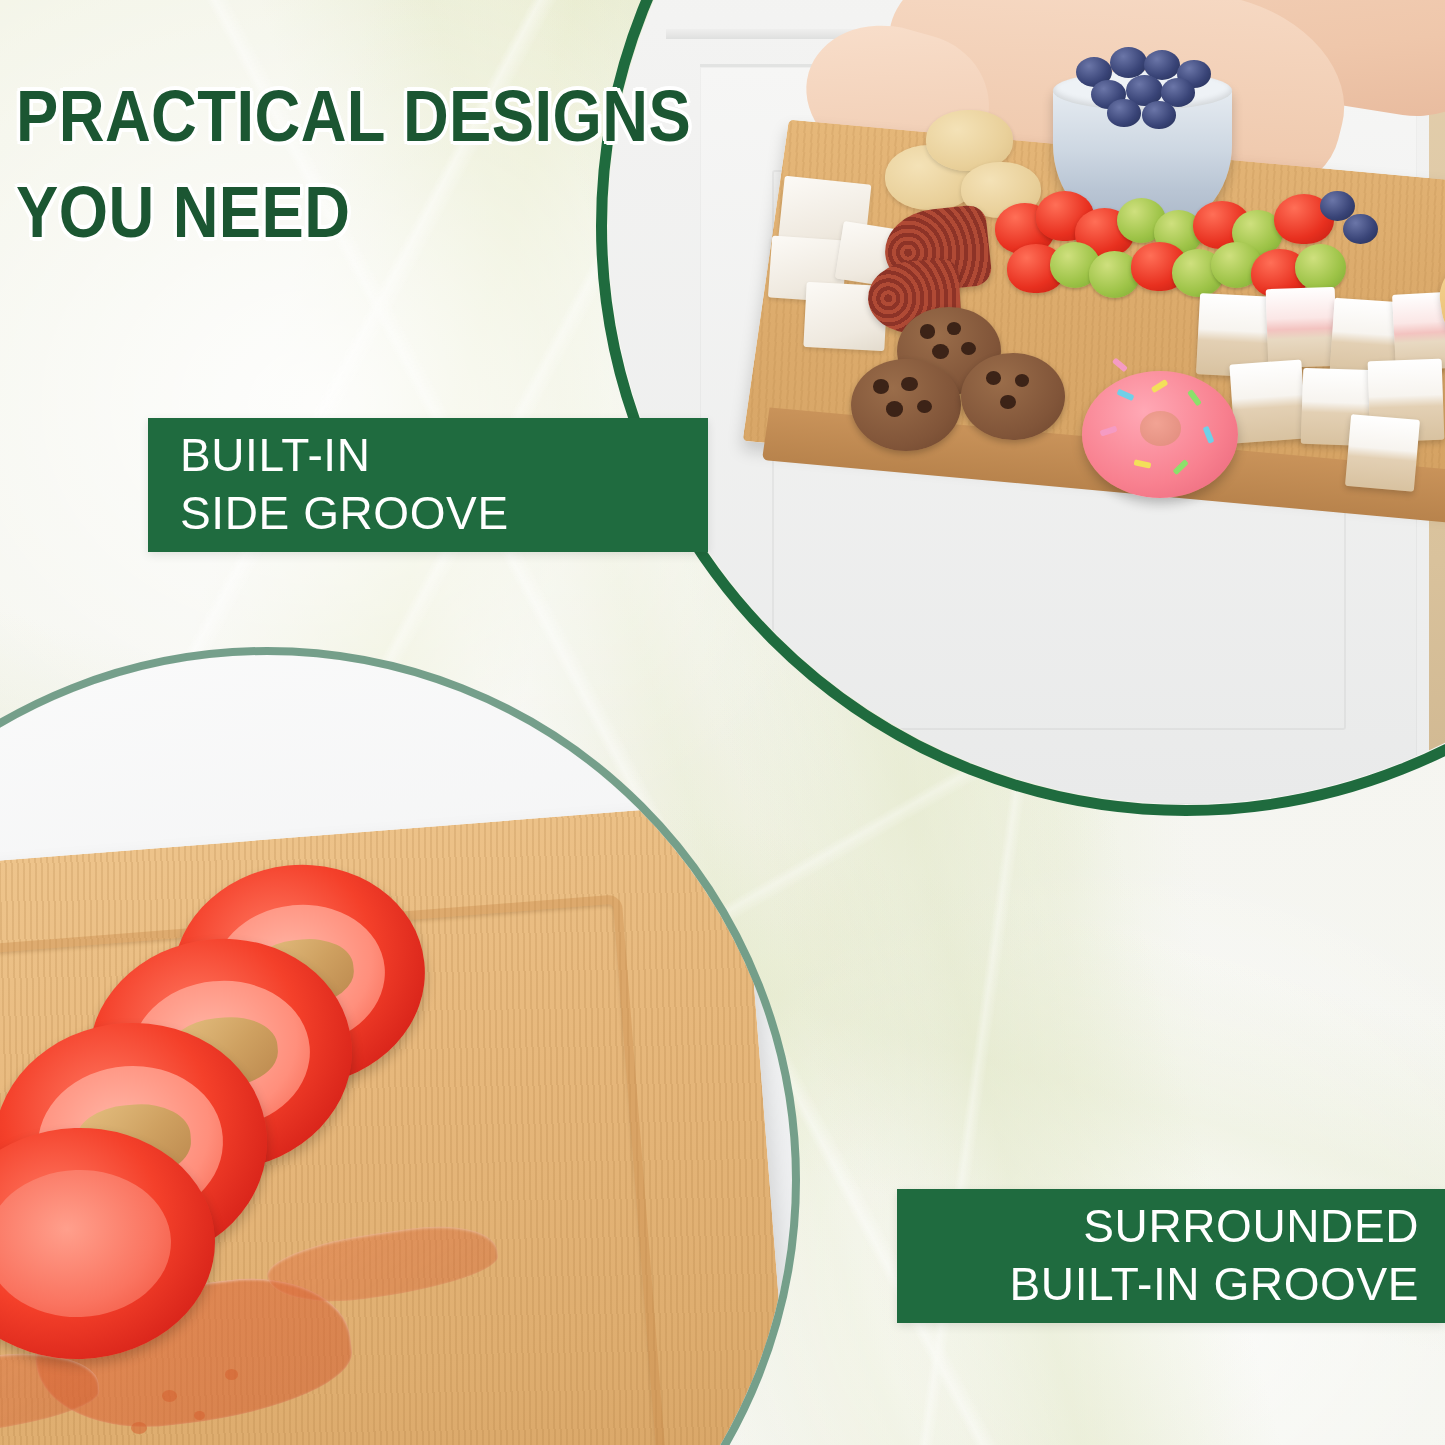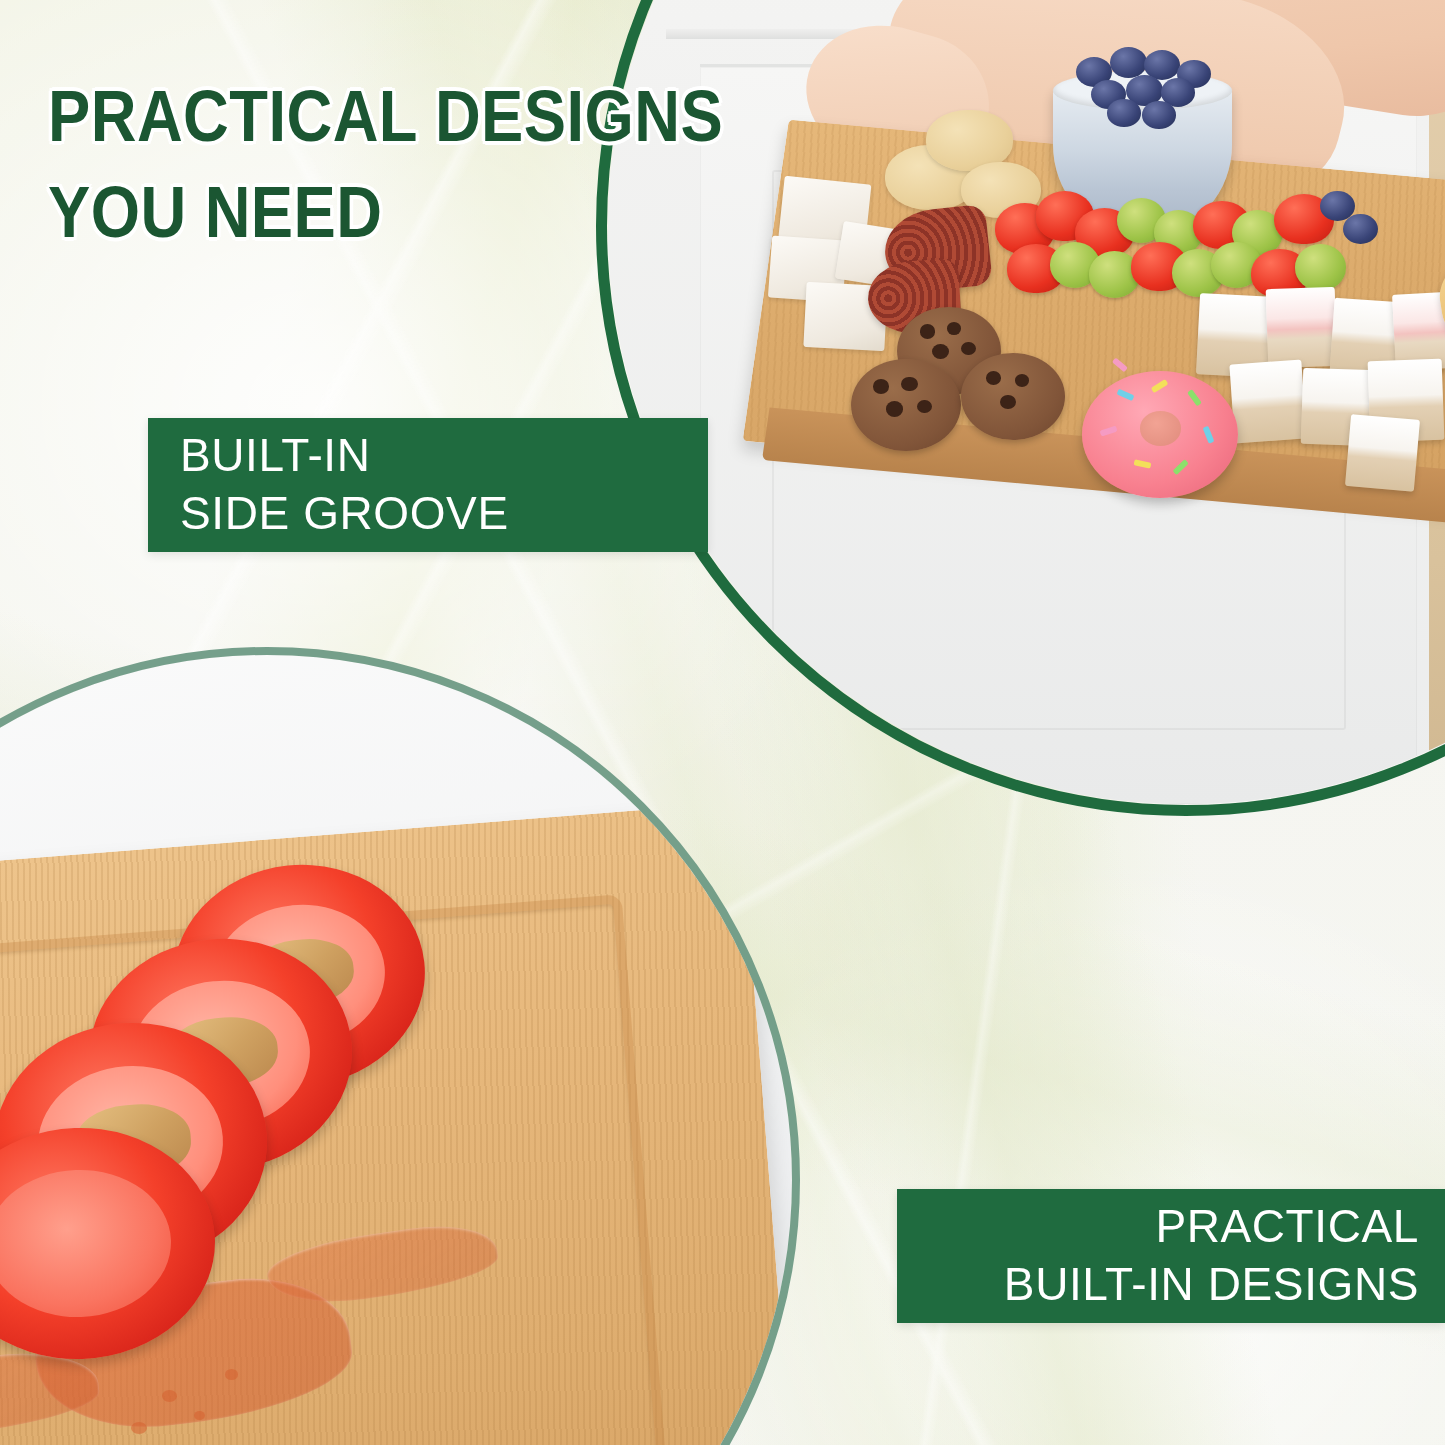--- a/index.html
+++ b/index.html
@@ -250,21 +250,21 @@
   }
   .tslice .seeds{
     position:absolute; left:30%; top:34%; width:42%; height:30%;
     border-radius:46%;
     background:linear-gradient(140deg,#e3c27e,#c9a05b 55%,#b48748);
     opacity:.9;
   }
 
   
   #headline{
-    position:absolute; left:48px; top:78px; width:760px;
+    position:absolute; left:16px; top:78px; width:760px;
     z-index:30;
   }
   .hl-line{
     font-family:"Liberation Sans", sans-serif;
     font-weight:700;
     font-size:72px;
     line-height:1.06;
     letter-spacing:0.5px;
     color:#1b5632;
     transform:scaleX(0.88);
@@ -462,17 +462,17 @@
     <div class="hl-line">PRACTICAL DESIGNS</div>
     <div class="hl-line">YOU NEED</div>
   </div>
 
   <div class="banner" id="banner-handles">
     <div class="bl">BUILT-IN</div>
     <div class="bl">SIDE GROOVE</div>
   </div>
 
   <div class="banner" id="banner-groove">
-    <div class="bl">PRACTICAL</div>
-    <div class="bl">BUILT-IN DESIGNS</div>
+    <div class="bl">SURROUNDED</div>
+    <div class="bl">BUILT-IN GROOVE</div>
   </div>
 
 </div>
 
 </body></html>

